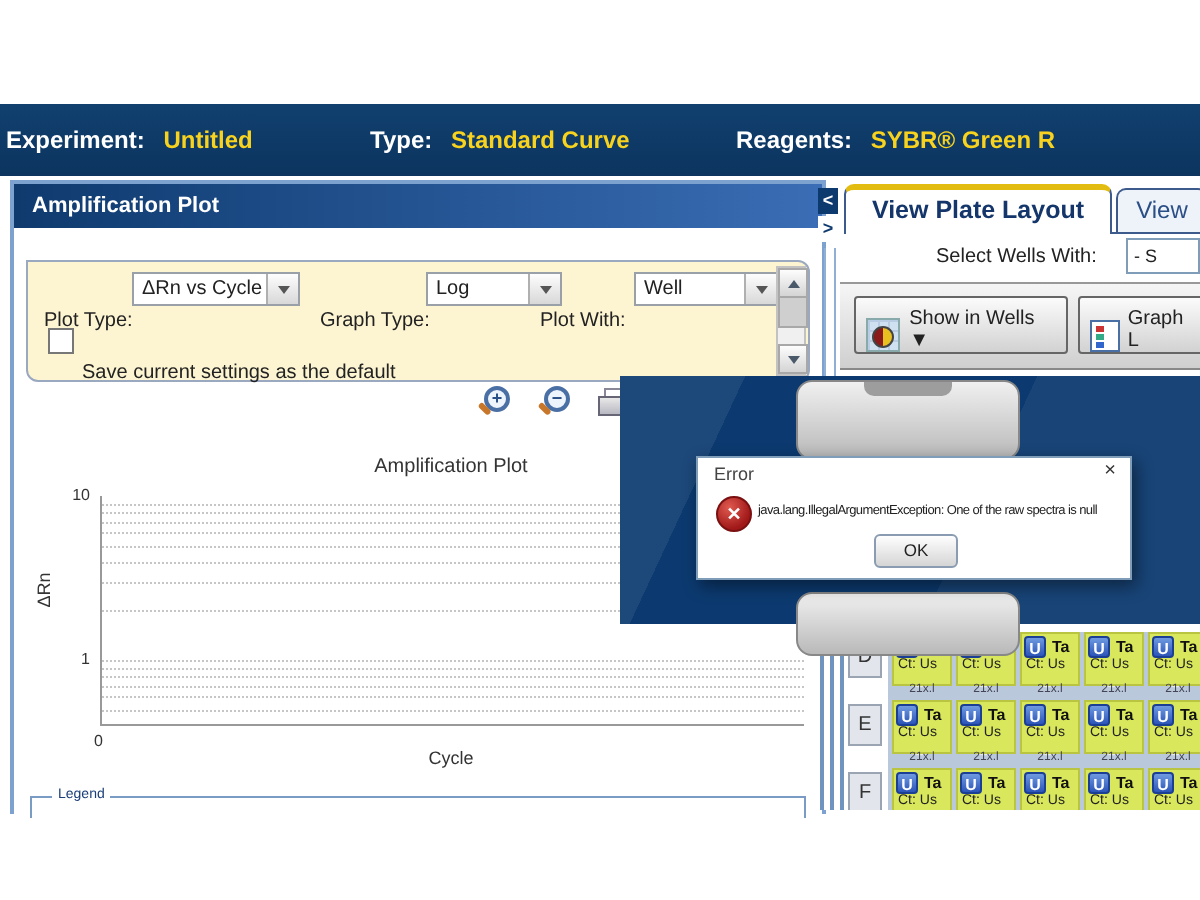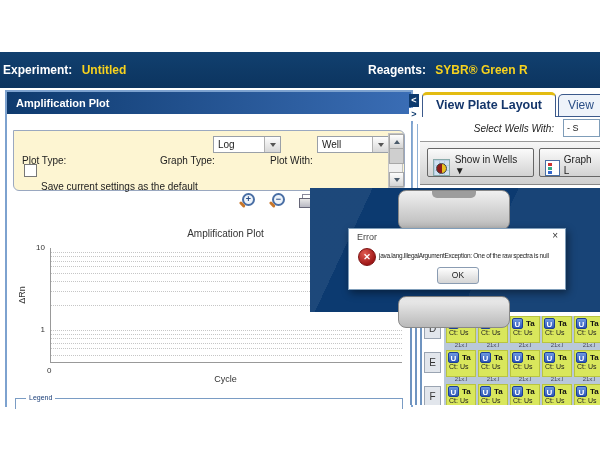--- a/index.html
+++ b/index.html
@@ -60,21 +60,21 @@
     text-align:center;line-height:13px;}
   #split-line{left:412px;top:124px;width:4px;height:281px;background:#fff;border-left:1px solid #8fb0d4;border-right:1px solid #8fb0d4;}
 
   
   #tab-active{left:422px;top:92px;width:134px;height:25px;background:#fff;border:1px solid #3c5a8c;border-bottom:none;
     border-top:3px solid #e3bc12;border-radius:5px 5px 0 0;box-sizing:border-box;
     font-size:12.5px;font-weight:bold;color:#14366b;text-align:center;line-height:20px;}
   #tab-inactive{left:558px;top:94px;width:46px;height:23px;background:#eef3fa;border:1px solid #3c5a8c;border-bottom:none;
     border-radius:5px 5px 0 0;box-sizing:border-box;font-size:12px;color:#2a4e86;text-align:center;line-height:21px;}
   #tabline{left:556px;top:116px;width:44px;height:1px;background:#3c5a8c;}
-  #selwells-label{left:468px;top:123px;width:92px;text-align:center;font-size:10px;color:#222;font-style:italic;}
+  #selwells-label{left:468px;top:123px;width:92px;text-align:left;font-size:10px;color:#222;}
   #selwells-dd{left:563px;top:119px;width:37px;height:18px;background:#fff;border:1px solid #7f9db9;font-size:9px;
     line-height:16px;padding-left:3px;box-sizing:border-box;color:#222;}
   #rtoolbar{left:420px;top:141px;width:180px;height:42px;background:linear-gradient(180deg,#f6f6f6,#cfcfcf);
     border-top:1px solid #999;border-bottom:1px solid #888;}
   .tool-btn{position:absolute;top:6px;height:29px;background:linear-gradient(180deg,#fbfbfb,#d2d2d2);
     border:1px solid #666;border-radius:2px;display:flex;align-items:flex-end;font-size:10px;color:#222;padding:0 5px;box-sizing:border-box;}
   .wells-ico{width:15px;height:15px;background:#cfe0f0;border:1px solid #8aa;margin-right:5px;position:relative;
     background-image:linear-gradient(#b8cde4 1px,transparent 1px),linear-gradient(90deg,#b8cde4 1px,transparent 1px);
     background-size:5px 5px;}
   .wells-ico .dot{position:absolute;left:2px;top:3px;width:9px;height:9px;border-radius:50%;
@@ -124,31 +124,41 @@
 </head>
 <body>
 
 <div id="screen">
 
   <div id="topbar" class="abs">
     <span class="tb-group" style="left:3px;">
       <span class="tb-label">Experiment:</span>
       <span class="tb-value">Untitled</span>
     </span>
+    <span class="tb-group" style="left:185px;">
+      <span class="tb-label">Type:</span>
+      <span class="tb-value">Standard Curve</span>
+    </span>
     <span class="tb-group" style="left:368px;">
       <span class="tb-label">Reagents:</span>
       <span class="tb-value">SYBR® Green R</span>
     </span>
   </div>
 
   <div id="amp-panel" class="abs">
     <div id="amp-header" class="abs">Amplification Plot</div>
 
     <div id="settings-box" class="abs">
       <span class="ctl-label" style="left:8px;top:5px;">Plot Type:</span>
+      <div class="select" style="left:52px;top:5px;width:84px;">
+        <span>ΔRn vs Cycle</span>
+        <span class="dd-btn">
+            <span class="dd-tri"></span>
+          </span>
+      </div>
       <span class="ctl-label" style="left:146px;top:5px;">Graph Type:</span>
       <div class="select" style="left:199px;top:5px;width:68px;">
         <span>Log</span>
         <span class="dd-btn">
             <span class="dd-tri"></span>
           </span>
       </div>
       <span class="ctl-label" style="left:256px;top:5px;">Plot With:</span>
       <div class="select" style="left:303px;top:5px;width:72px;text-align:center;">
         <span>Well</span>

